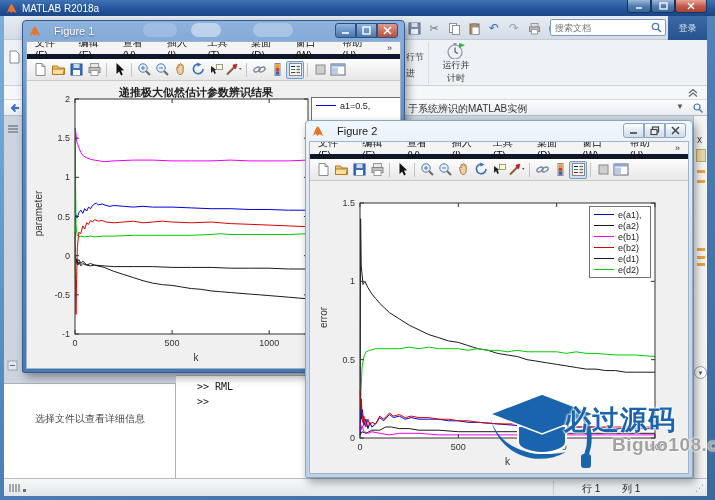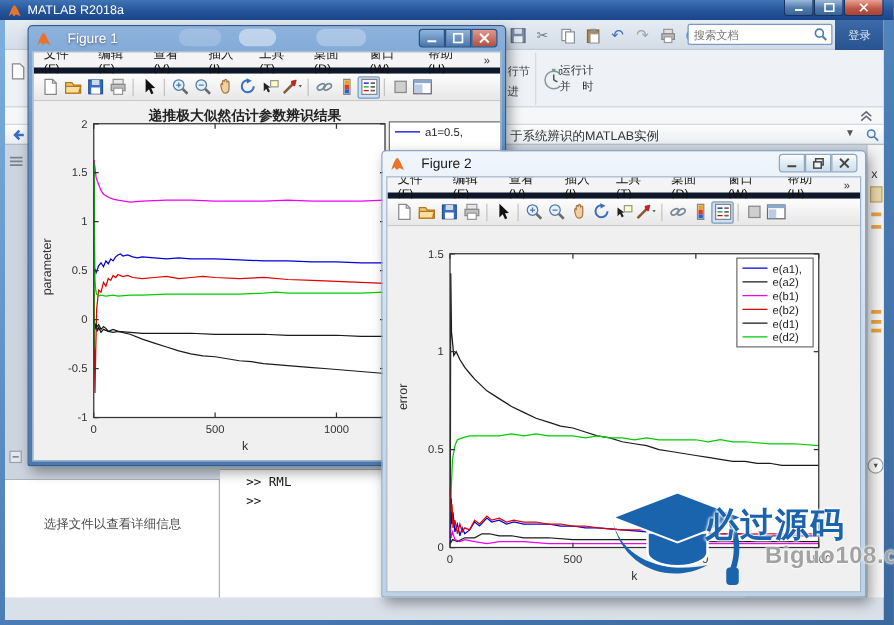--- a/index.html
+++ b/index.html
@@ -28,21 +28,21 @@
   .search-box input { flex:1; border:none; outline:none; font-size:9px; color:#333;
       padding:0 4px; background:transparent; font-family:inherit; width:90px; }
   .signin-area { position:absolute; left:664px; top:0; width:39px; height:24px;
       background:linear-gradient(#3c6aa6,#27538f); color:#dfe8f2; font-size:9px;
       display:flex; align-items:center; justify-content:center; }
   .ribbon-body { position:absolute; left:0; top:24px; width:703px; height:46px;
       background:#eef1f5; border-bottom:1px solid #ccd2da; }
   .rb-partial { position:absolute; font-size:9px; color:#444; }
   .rb-sep { position:absolute; left:424px; top:2px; width:1px; height:42px; background:#d5dae0; }
   .run-time-btn { position:absolute; left:430px; top:1px; width:44px; height:44px;
-      display:flex; align-items:center; font-size:9px; color:#333; }
+      display:flex; flex-direction:column; align-items:center; font-size:9px; color:#333; }
   .ribbon-strip { position:absolute; left:0; top:70px; width:703px; height:14px;
       background:#f5f7f9; border-bottom:1px solid #d4d9df; }
   .addr-bar { position:absolute; left:0; top:84px; width:703px; height:16px;
       background:linear-gradient(#fdfdfd,#e9edf2); border-bottom:1px solid #b5bcc4;
       font-size:10px; color:#333; display:flex; align-items:center; }
   .addr-text { position:absolute; left:404px; top:2px; }
   .addr-caret { position:absolute; left:672px; top:2px; font-size:8px; color:#555; }
   
   .desk { position:absolute; left:0; top:100px; width:703px; height:362px; background:#ccd4df; }
   .details-panel { position:absolute; left:0; top:367px; width:172px; height:95px;
@@ -275,20 +275,30 @@
       <span class="ed-close">x</span>
       <div class="ed-indicator"></div>
       <div class="ed-marker" style="top:54px"></div>
       <div class="ed-marker" style="top:64px"></div>
       <div class="ed-marker" style="top:132px"></div>
       <div class="ed-marker" style="top:140px"></div>
       <div class="ed-marker" style="top:147px"></div>
       <div class="ed-circle">▼</div>
     </div>
 
+    <div class="status-bar">
+      <svg class="sb-grip" width="22" height="10">
+          <path d="M1 1 v8 M4 1 v8 M7 1 v8 M10 1 v8" stroke="#8a8f96" stroke-width="1.5"></path>
+          <rect x="14" y="6" width="3" height="3" fill="#6a6f76"></rect>
+        </svg>
+      <div class="sb-sep"></div>
+      <span class="sb-line">行 1</span>
+      <span class="sb-col">列 1</span>
+      <span class="sb-resize">⋰</span>
+    </div>
   </div>
 
   <div class="figwin fig1">
     <div class="fig-titlebar">
       <div class="glass-streak" style="left:230px;width:40px"></div>
       <div class="glass-streak" style="left:120px;width:34px;background:rgba(255,255,255,0.18)"></div>
       <div class="glass-streak" style="left:168px;width:30px;background:rgba(255,255,255,0.45)"></div>
       <svg width="12" height="12">
           <path d="M1 11 C3 4.5 4.5 2 5.8 1.2 C7.5 2.2 9.5 7 11.2 11 L7.5 9.3 L5.3 11 L3.8 8.7 Z" fill="#e8742c"></path>
         </svg>

